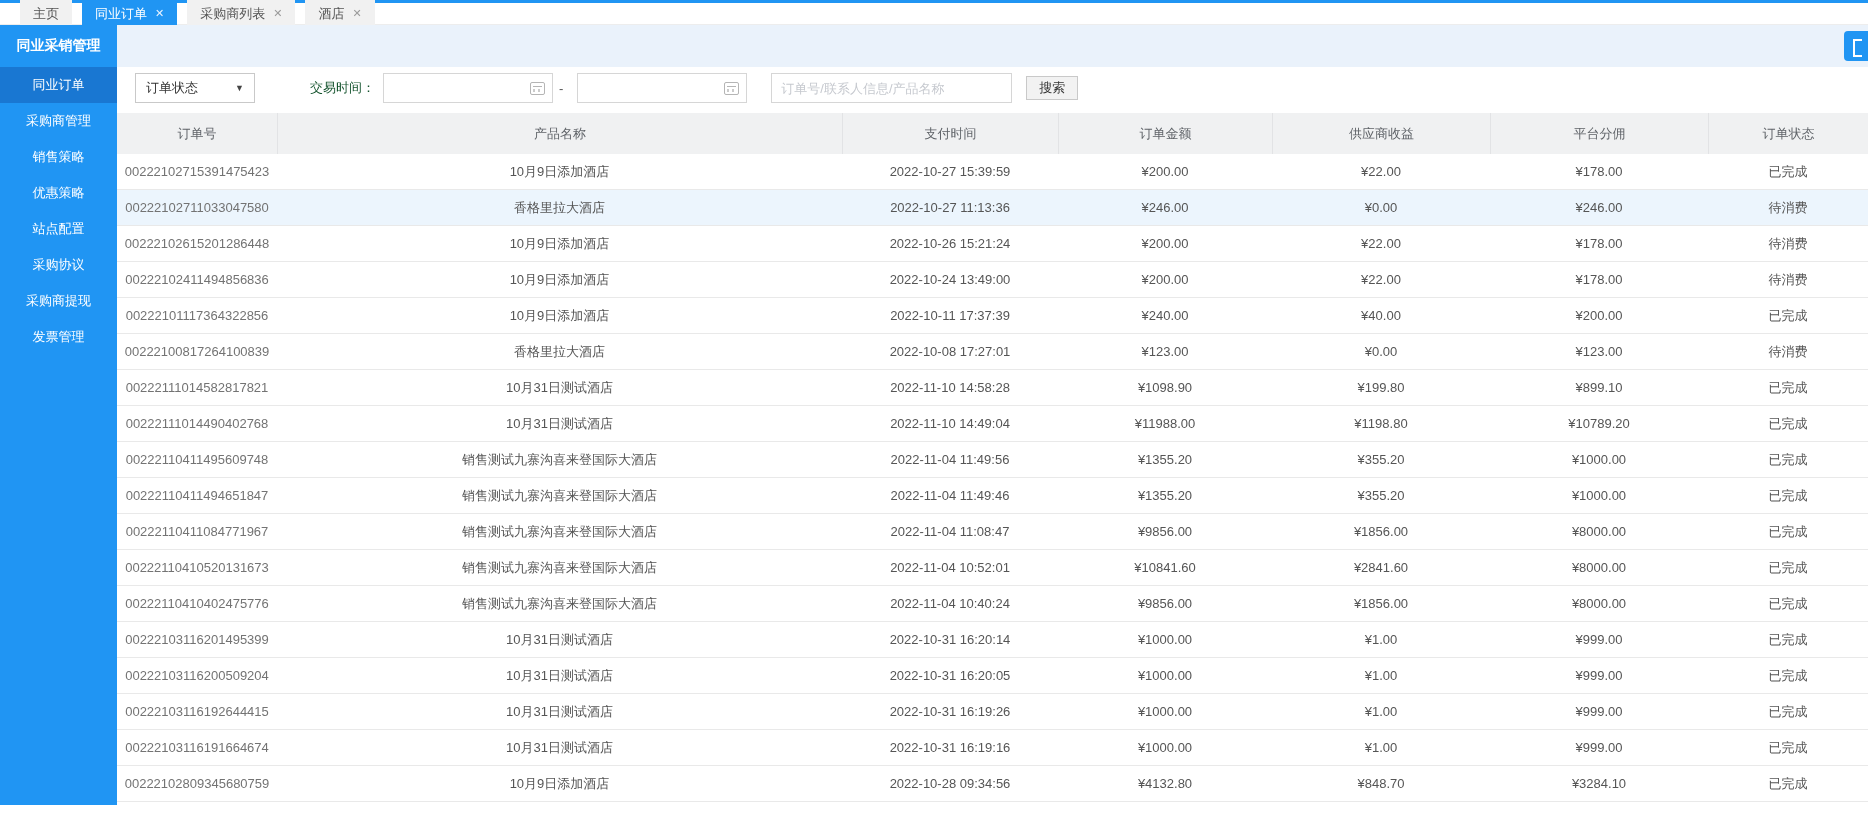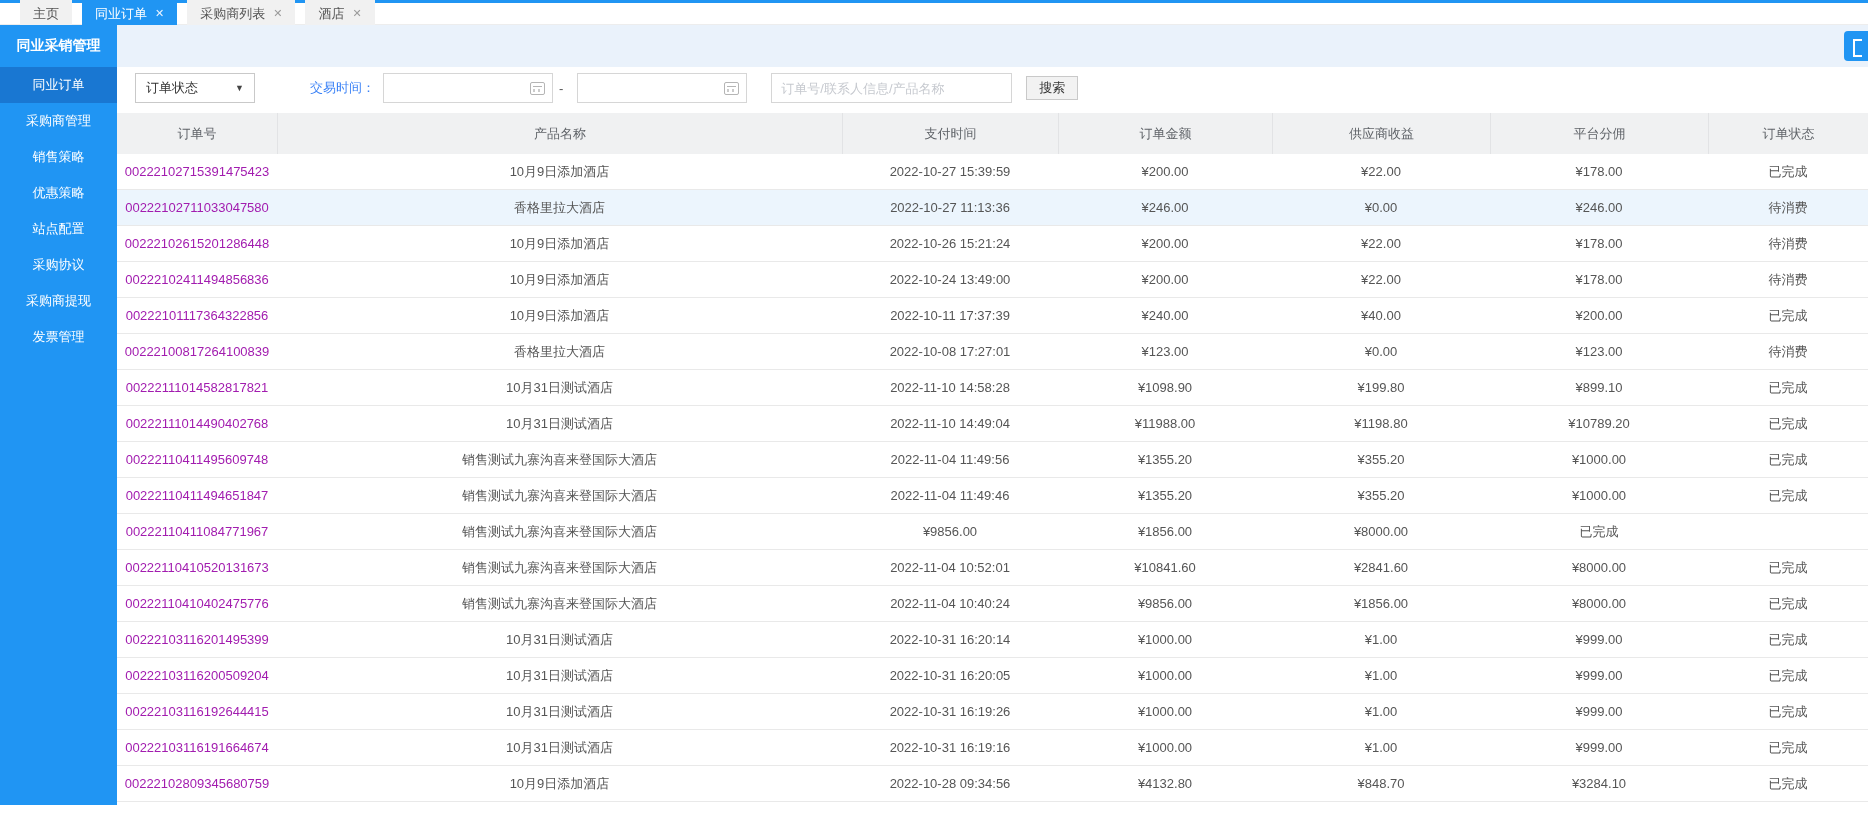--- a/index.html
+++ b/index.html
@@ -34,21 +34,21 @@
   .corner-btn::before { content:""; position:absolute; left:9px; top:8px; width:7px; height:14px;
     border-left:2px solid #fff; border-top:2px solid #fff; border-bottom:2px solid #fff; }
 
   
   .filterbar { height:42px; background:#fff; display:flex; align-items:center;
     padding-left:18px; flex:none; }
   .select-box { width:120px; height:30px; border:1px solid #c9c9c9; background:#fff;
     display:flex; align-items:center; justify-content:space-between; padding:0 10px;
     font-size:13px; color:#333; cursor:pointer; }
   .caret { font-size:9px; color:#444; }
-  .filter-label { margin-left:55px; font-size:13px; color:#3b82f6; white-space:nowrap; }
+  .filter-label { margin-left:55px; font-size:13px; color:#14532d; white-space:nowrap; }
   .date-input { margin-left:8px; width:170px; height:30px; border:1px solid #d6d6d6;
     background:#fff; display:flex; align-items:center; justify-content:flex-end;
     padding:0 7px; cursor:text; }
   .dash { margin:0 6px; color:#555; font-size:13px; }
   .cal-icon { width:15px; height:13px; border:1px solid #b5b5b5; border-radius:2px; position:relative; }
   .cal-icon::before { content:""; position:absolute; left:2px; right:2px; top:3px;
     border-top:1px solid #b5b5b5; }
   .cal-icon::after { content:""; position:absolute; left:2px; right:2px; top:6px; bottom:2px;
     background:repeating-linear-gradient(90deg,#b5b5b5 0 2px,transparent 2px 5px); opacity:.7; }
   .kw-input { margin-left:24px; width:241px; height:30px; border:1px solid #d6d6d6;
@@ -62,21 +62,21 @@
   .table-wrap { flex:1; overflow:hidden; padding-top:4px; }
   .grid-row { display:grid; grid-template-columns:160px 565px 216px 214px 218px 218px 1fr; }
   .thead { background:#f0f1f2; height:41px; }
   .thead .cell { display:flex; align-items:center; justify-content:center;
     font-size:13px; color:#5f6368; border-left:1px solid #e2e3e5; }
   .thead .cell:first-child { border-left:none; }
   .trow { height:36px; border-bottom:1px solid #e9e9e9; background:#fff; }
   .trow.hl { background:#ecf5fd; }
   .trow .cell { display:flex; align-items:center; justify-content:center;
     font-size:13px; color:#555; white-space:nowrap; overflow:hidden; }
-  .order-link { color:#a21caf; cursor:pointer; text-decoration:none; }
+  .order-link { color:#737373; cursor:pointer; text-decoration:none; }
 </style>
 </head>
 <body>
 
 <div class="top-band"></div>
 
 <div class="tabbar" id="tabbar">
     <div class="tab">
       <span>主页</span>
     </div>
@@ -250,20 +250,21 @@
             <div class="cell">¥1355.20</div>
             <div class="cell">¥355.20</div>
             <div class="cell">¥1000.00</div>
             <div class="cell">已完成</div>
           </div>
           <div class="grid-row trow">
             <div class="cell">
               <span class="order-link">00222110411084771967</span>
             </div>
             <div class="cell">销售测试九寨沟喜来登国际大酒店</div>
+            <div class="cell">2022-11-04 11:08:47</div>
             <div class="cell">¥9856.00</div>
             <div class="cell">¥1856.00</div>
             <div class="cell">¥8000.00</div>
             <div class="cell">已完成</div>
           </div>
           <div class="grid-row trow">
             <div class="cell">
               <span class="order-link">00222110410520131673</span>
             </div>
             <div class="cell">销售测试九寨沟喜来登国际大酒店</div>

